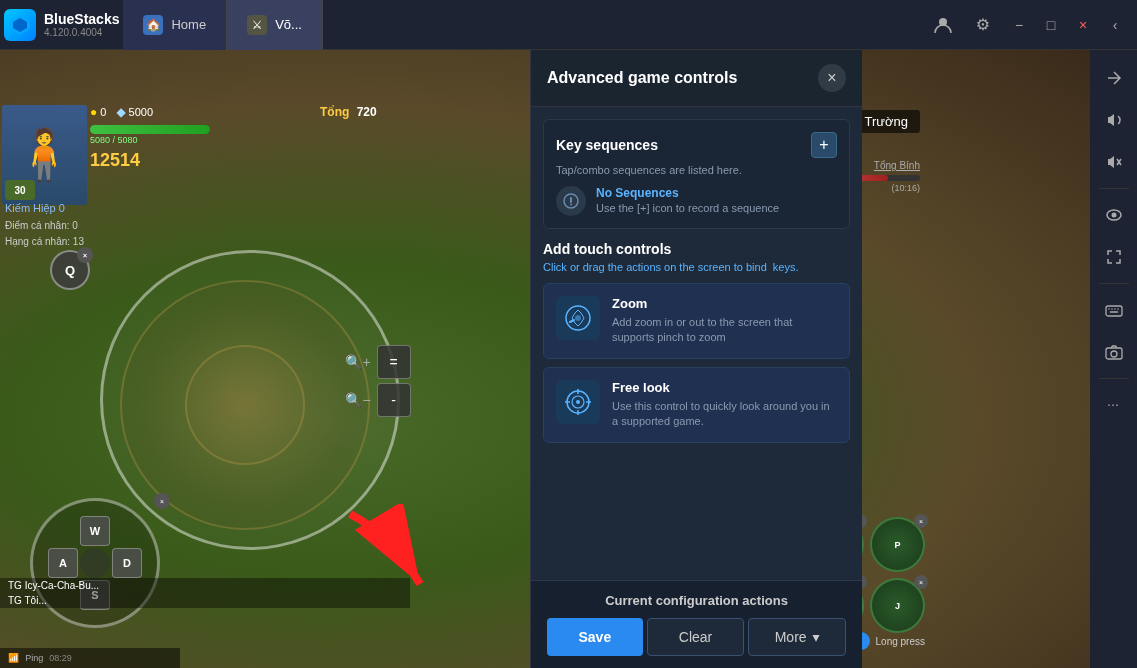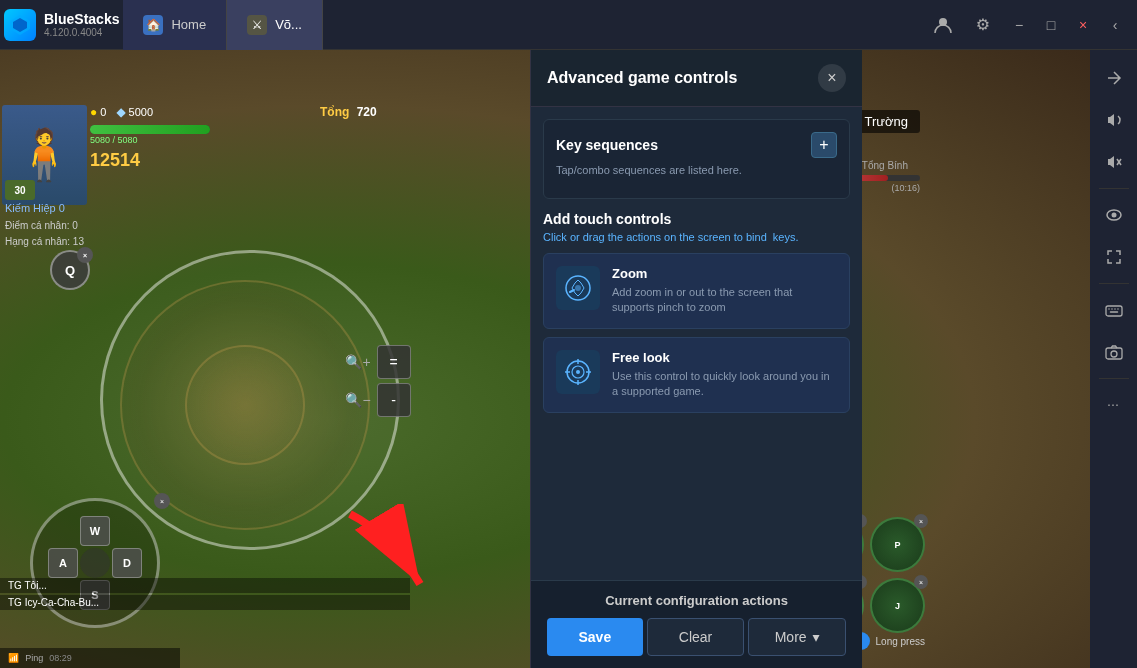--- a/index.html
+++ b/index.html
@@ -470,21 +470,21 @@
       <div style="width:34px;height:34px;background:rgba(50,50,50,0.85);border-radius:4px;display:flex;align-items:center;justify-content:center;color:white;font-size:14px;border:1px solid rgba(255,255,255,0.3);">=</div>
     </div>
     <div style="display:flex;align-items:center;gap:6px;">
       <span style="color:#aaa;font-size:14px;">🔍−</span>
       <div style="width:34px;height:34px;background:rgba(50,50,50,0.85);border-radius:4px;display:flex;align-items:center;justify-content:center;color:white;font-size:14px;border:1px solid rgba(255,255,255,0.3);">-</div>
     </div>
   </div>
 
   <div style="position:absolute;top:60px;right:170px;background:rgba(0,0,0,0.6);color:white;font-size:13px;padding:4px 12px;border-radius:3px;">Chiến Trường</div>
 
-  <div style="position:absolute;top:110px;right:182px;color:#aaa;font-size:10px;">Tổng Bính</div>
+  <div style="position:absolute;top:110px;right:170px;color:#aaa;font-size:10px;text-decoration:underline;">Tổng Bính</div>
 
   <div style="position:absolute;top:125px;right:170px;width:80px;height:6px;background:#333;border-radius:3px;">
     <div style="width:60%;height:100%;background:linear-gradient(90deg,#c04040,#a02020);border-radius:3px;"></div>
   </div>
   <div style="position:absolute;top:133px;right:170px;color:#aaa;font-size:9px;">(10:16)</div>
 
   <div style="position:absolute;bottom:35px;right:165px;">
     <div style="display:grid;grid-template-columns:repeat(3,55px);grid-template-rows:repeat(2,55px);gap:6px;">
 
       <div style="position:relative;">
@@ -530,22 +530,22 @@
 
   <div style="position:absolute;bottom:18px;right:165px;display:flex;align-items:center;gap:6px;">
     <span style="color:#ccc;font-size:10px;">Tap</span>
     <div style="width:36px;height:18px;background:#2a8af0;border-radius:9px;position:relative;cursor:pointer;">
       <div style="position:absolute;top:2px;left:2px;width:14px;height:14px;background:white;border-radius:50%;"></div>
     </div>
     <span style="color:#ccc;font-size:10px;">Long press</span>
   </div>
 
   <div style="position:absolute;bottom:58px;left:0;width:410px;">
+    <div style="color:white;font-size:10px;padding:2px 8px;background:rgba(0,0,0,0.4);">TG  Icy-Ca-Cha-Bu...</div>
     <div style="color:white;font-size:10px;padding:2px 8px;background:rgba(0,0,0,0.4);margin-bottom:2px;">TG    Tôi...</div>
-    <div style="color:white;font-size:10px;padding:2px 8px;background:rgba(0,0,0,0.4);">TG  Icy-Ca-Cha-Bu...</div>
   </div>
 
   <div style="position:absolute;bottom:0;left:0;width:180px;height:20px;background:rgba(0,0,0,0.5);display:flex;align-items:center;gap:6px;padding:0 8px;">
     <span style="color:#aaa;font-size:9px;">📶</span>
     <span style="color:#aaa;font-size:9px;">Ping</span>
     <span style="color:#888;font-size:9px;">08:29</span>
   </div>
 
   <div style="position:absolute;bottom:60px;left:330px;z-index:400;pointer-events:none;">
     <svg width="120" height="100" viewBox="0 0 120 100">
@@ -621,20 +621,33 @@
   </div>
 
   <div class="agc-body">
 
     <div class="section-box">
       <div class="section-header">
         <span class="section-title">Key sequences</span>
         <button class="add-btn">+</button>
       </div>
       <div class="section-subtitle">Tap/combo sequences are listed here.</div>
+      <div class="no-sequences">
+        <div class="warning-icon">
+          <svg width="16" height="16" viewBox="0 0 16 16">
+              <circle cx="8" cy="8" r="7" fill="none" stroke="#6a8aaa" stroke-width="1.5"></circle>
+              <line x1="8" y1="5" x2="8" y2="9" stroke="#6a8aaa" stroke-width="2" stroke-linecap="round"></line>
+              <circle cx="8" cy="11.5" r="1" fill="#6a8aaa"></circle>
+            </svg>
+        </div>
+        <div class="no-seq-text">
+          <div class="no-seq-link">No Sequences</div>
+          <div class="no-seq-desc">Use the [+] icon to record a sequence</div>
+        </div>
+      </div>
     </div>
 
     <div class="touch-section">
       <div class="touch-title">Add touch controls</div>
       <div class="touch-subtitle">
         <span>Click or drag the actions on the screen to bind</span>
         <span style="color:#5ab4ff;margin-left:3px;">keys.</span>
       </div>
 
       <div class="control-item">

